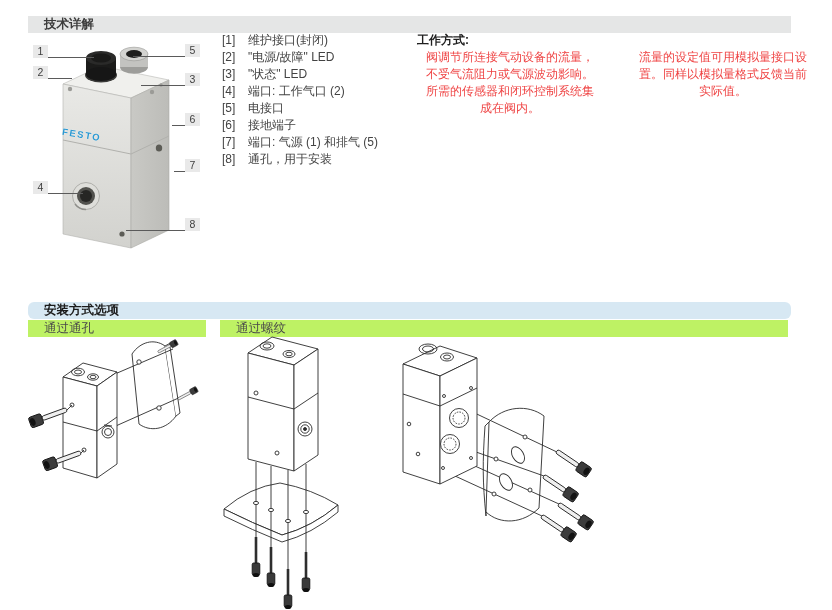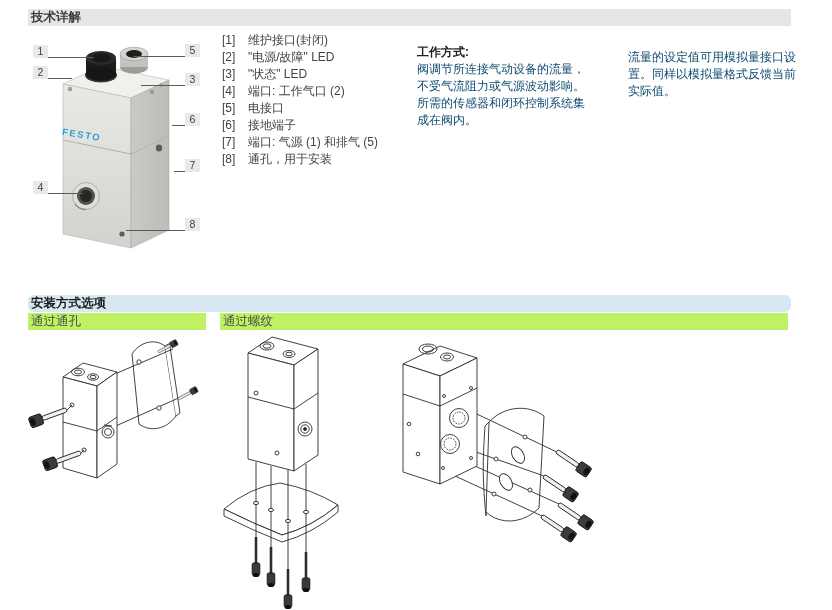--- a/index.html
+++ b/index.html
@@ -1,30 +1,30 @@
 <!DOCTYPE html>
 <html><head>
 <meta charset="utf-8">
 <style>
   html,body{margin:0;padding:0;background:#ffffff;}
   body{width:832px;height:610px;position:relative;overflow:hidden;
        font-family:"Liberation Sans","DejaVu Sans",sans-serif;color:#434343;}
   .abs{position:absolute;}
   .band{position:absolute;left:28px;width:763px;height:17px;line-height:17px;
-        padding-left:3px;font-size:12.5px;box-sizing:border-box;}
+        padding-left:16px;font-size:12.5px;box-sizing:border-box;margin-top:7px;}
   .band-gray{background:#e5e6e6;color:#3c3c3c;font-weight:600;}
   .band-sub{background:#bef264;color:#4a4a4a;font-weight:400;}
   .band-blue{background:#d7e8f3;color:#1c1c1c;font-weight:700;border-radius:6px;}
   .callout{position:absolute;width:15px;height:13px;background:#e9e9e9;
            font-size:10.5px;line-height:13px;text-align:center;color:#3f3f3f;}
   .lead{position:absolute;height:1px;background:#5a5a5a;}
   .legend-row{display:flex;height:17px;line-height:17px;font-size:12px;color:#434343;}
   .legend-num{width:26px;flex:0 0 26px;}
   .wm-head{font-size:12px;font-weight:700;color:#1f1f1f;line-height:17px;}
-  .wm-text{font-size:12px;line-height:17px;color:#0c4a6e;white-space:pre-line;}
+  .wm-text{font-size:12px;line-height:17px;color:#ef4444;white-space:pre-line;text-align:center;}
   .festo-logo{position:absolute;left:62px;top:129px;font-size:9.5px;font-weight:700;
               letter-spacing:1.6px;color:#2b98d1;transform:rotate(9deg);
               text-shadow:0 0 1px #ffffff;}
   svg{position:absolute;display:block;}
 </style>
 </head>
 <body>
 
 <div class="band band-gray" style="top:9px;">
   <span>技术详解</span>
@@ -121,21 +121,21 @@
   <div class="legend-row">
     <span class="legend-num">[7]</span>
     <span>端口: 气源 (1) 和排气 (5)</span>
     </div>
   <div class="legend-row">
     <span class="legend-num">[8]</span>
     <span>通孔，用于安装</span>
     </div>
 </div>
 
-<div class="abs" style="left:417px;top:44px;width:186px;">
+<div class="abs" style="left:417px;top:32px;width:186px;">
   <div class="wm-head">工作方式:</div>
   <div class="wm-text">阀调节所连接气动设备的流量，
 不受气流阻力或气源波动影响。
 所需的传感器和闭环控制系统集
 成在阀内。</div>
 </div>
 <div class="abs wm-text" style="left:628px;top:49px;width:190px;">流量的设定值可用模拟量接口设
 置。同样以模拟量格式反馈当前
 实际值。</div>
 

